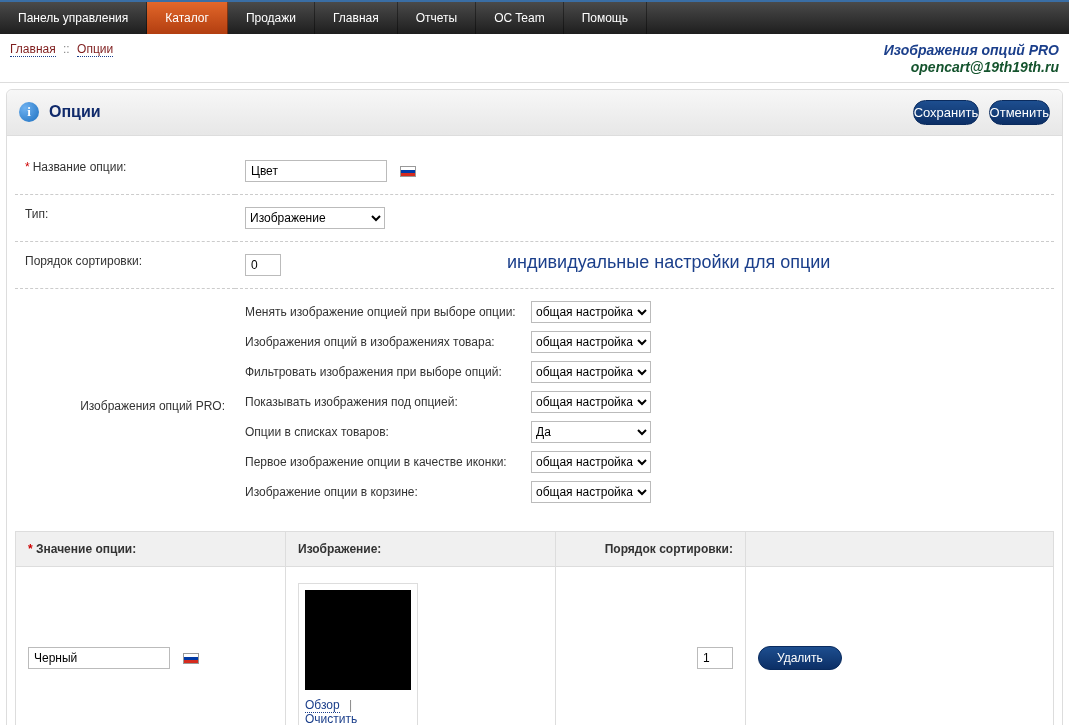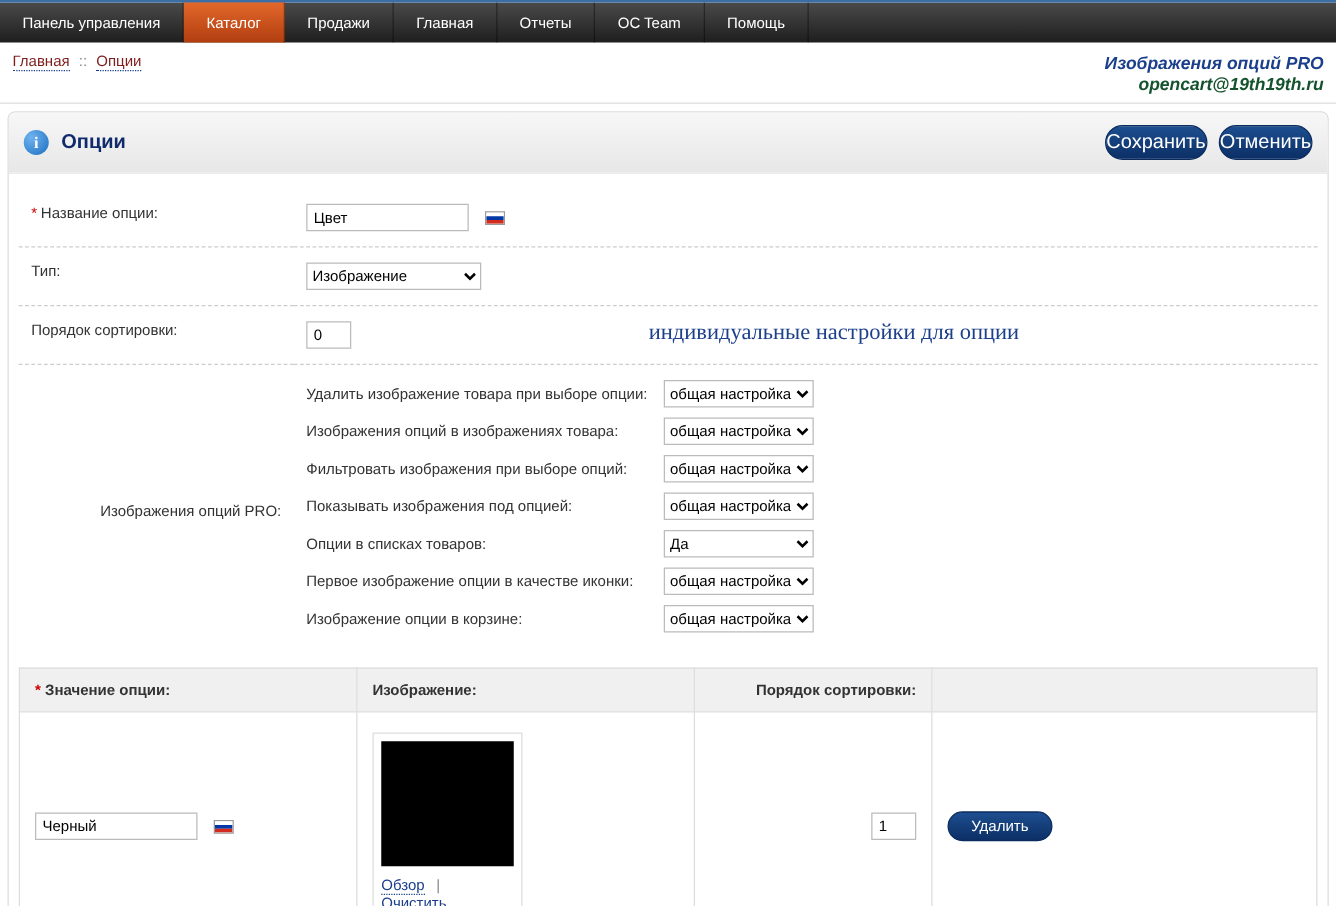--- a/index.html
+++ b/index.html
@@ -66,36 +66,36 @@
     background: radial-gradient(circle at 30% 30%, #6fb2f1, #1c6fbf);
     color: #fff; display:flex; align-items:center; justify-content:center;
     font-weight:bold; font-family: Georgia, serif; font-size:13px;
   }
   .btn {
     background: linear-gradient(#1d4e8f, #0c2f66);
     color:#fff;
     border:1px solid #0a2b5e;
     border-radius: 14px;
     padding: 4px 0;
-    font-size:16px;
+    font-size:13px;
     cursor:pointer;
   }
   .btn + .btn { margin-left: 6px; }
 
   
   .form { padding: 12px 8px 0; }
   .form table.f { width:100%; border-collapse: collapse; }
   .form table.f > tbody > tr > td { padding: 12px 10px; vertical-align: top; }
   .form table.f > tbody > tr { border-bottom: 1px dashed #ccc; }
   .form table.f > tbody > tr.noborder { border-bottom: none; }
   .lbl { width: 220px; color:#333; }
   .lbl .req { color:#c00; margin-right:3px; }
   .inp { }
   input.text {
-    border:1px solid #bbb; padding:3px 5px; font-size:12px; width:130px; height:22px;
+    border:1px solid #bbb; padding:3px 5px; font-size:12px; width:142px; height:22px;
   }
   input.text.sm { width:36px; }
   select.sel {
     border:1px solid #bbb; font-size:12px; height:22px; background:#fff;
   }
   select.sel.w { width:140px; }
   select.sel.opt { width:120px; }
   .flag {
     display:inline-block; width:16px; height:11px; margin-left:10px;
     vertical-align: middle; position:relative; overflow:hidden;
@@ -197,30 +197,30 @@
           <select class="sel w">
             <option>Изображение</option>
           </select>
         </td>
       </tr>
 
       <tr>
         <td class="lbl">Порядок сортировки:</td>
         <td class="inp" style="position:relative;">
           <input type="text" class="text sm" value="0" style="">
-          <span class="banner" style="position:absolute; left:284px; top:8px;font-family:Liberation Serif, serif;">индивидуальные настройки для опции</span>
+          <span class="banner" style="position:absolute; left:272px; top:8px;">индивидуальные настройки для опции</span>
         </td>
       </tr>
 
       <tr class="noborder">
         <td class="lbl" style="vertical-align:middle;text-align:right;">Изображения опций PRO:</td>
         <td class="inp">
           <div class="pro-sub">
             <div class="row">
-              <span class="txt">Удалить изображение товара при выборе опции:</span>
+              <span class="txt">Менять изображение опцией при выборе опции:</span>
               <select class="sel opt"><option>общая настройка</option></select>
             </div>
             <div class="row">
               <span class="txt">Изображения опций в изображениях товара:</span>
               <select class="sel opt"><option>общая настройка</option></select>
             </div>
             <div class="row">
               <span class="txt">Фильтровать изображения при выборе опций:</span>
               <select class="sel opt"><option>общая настройка</option></select>
             </div>

